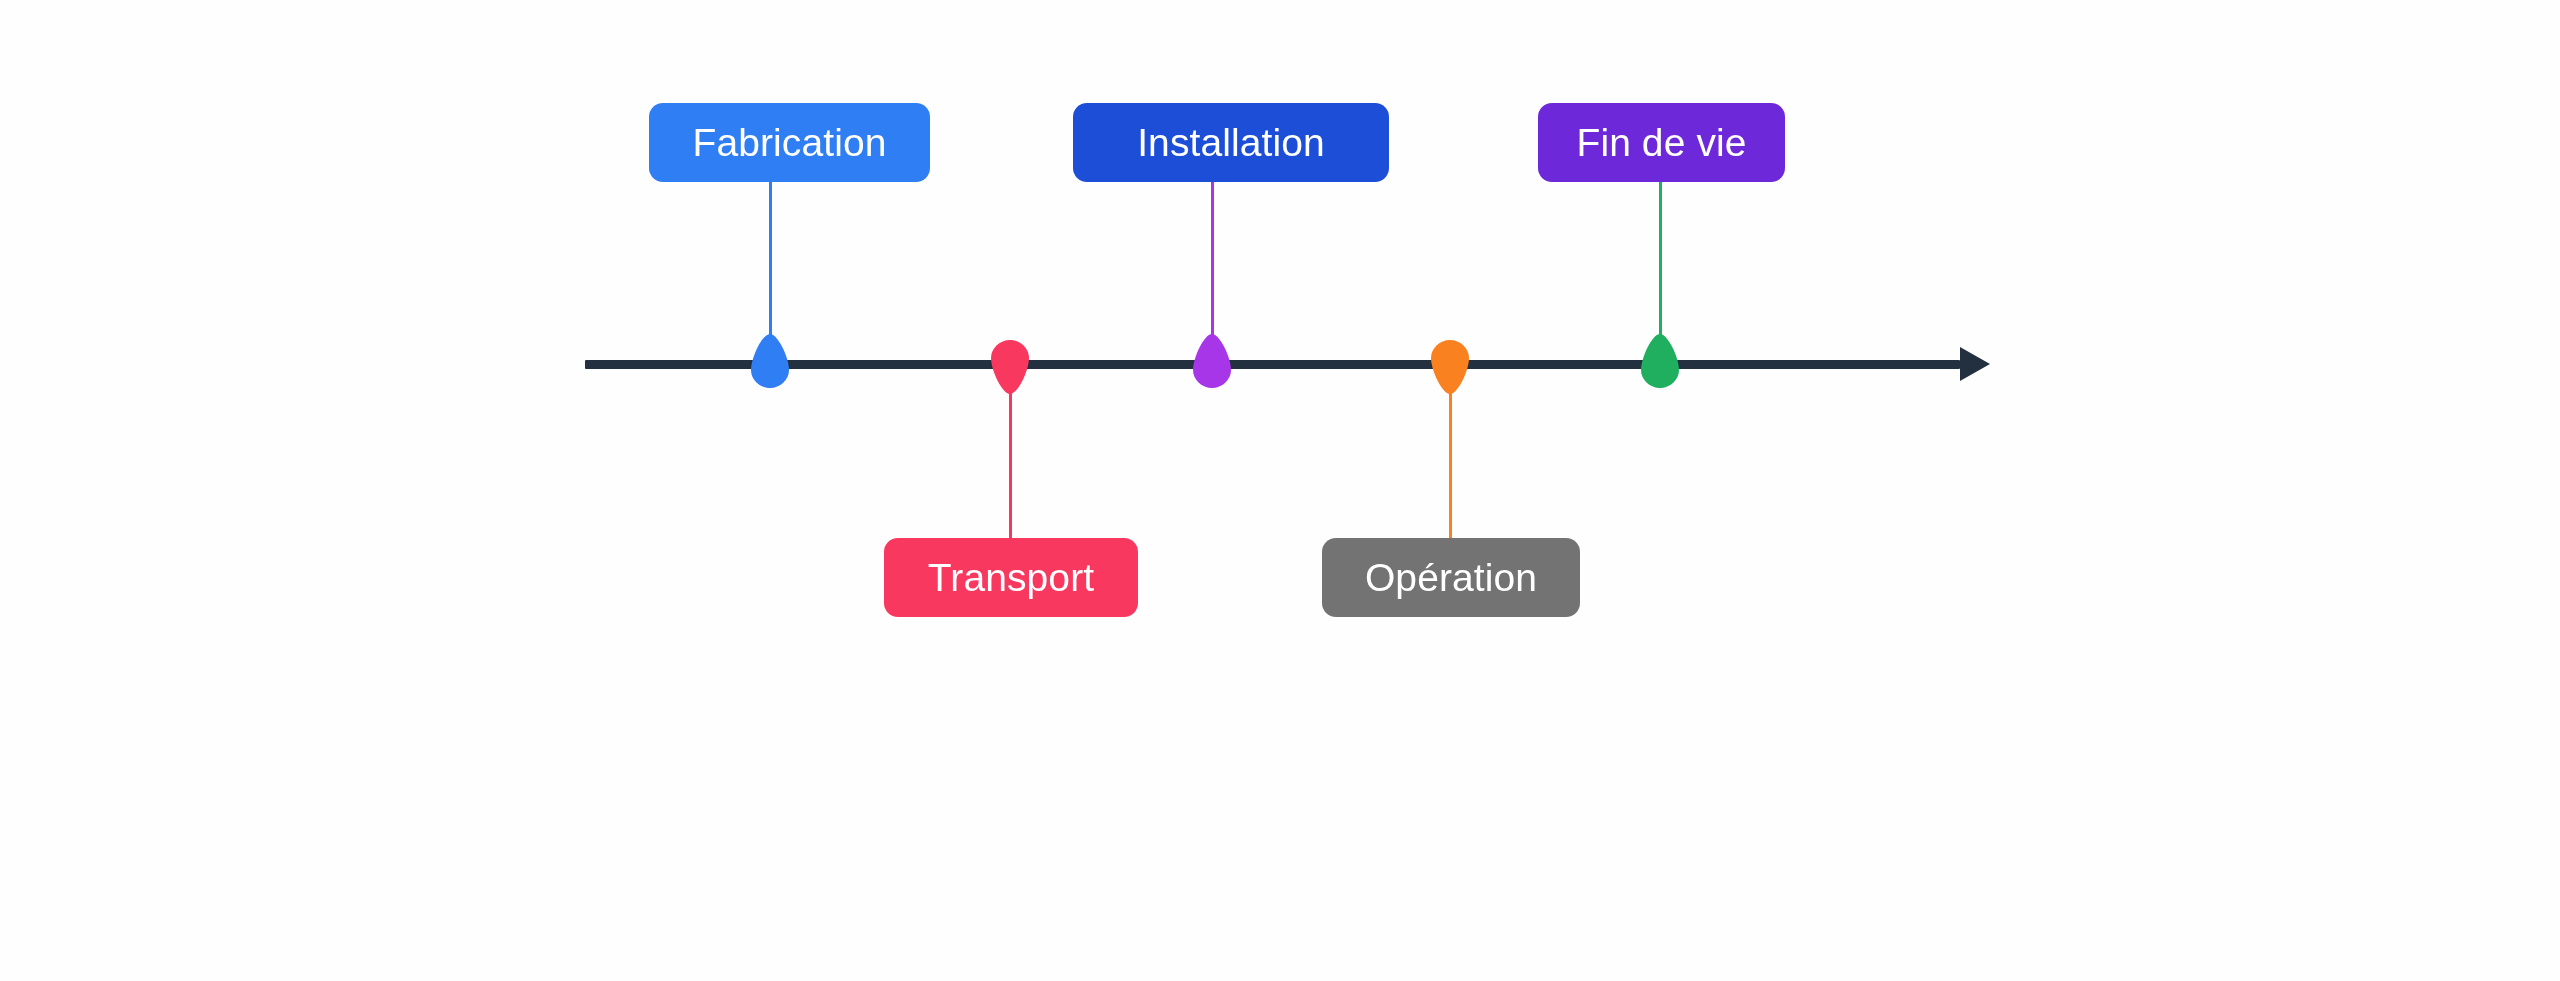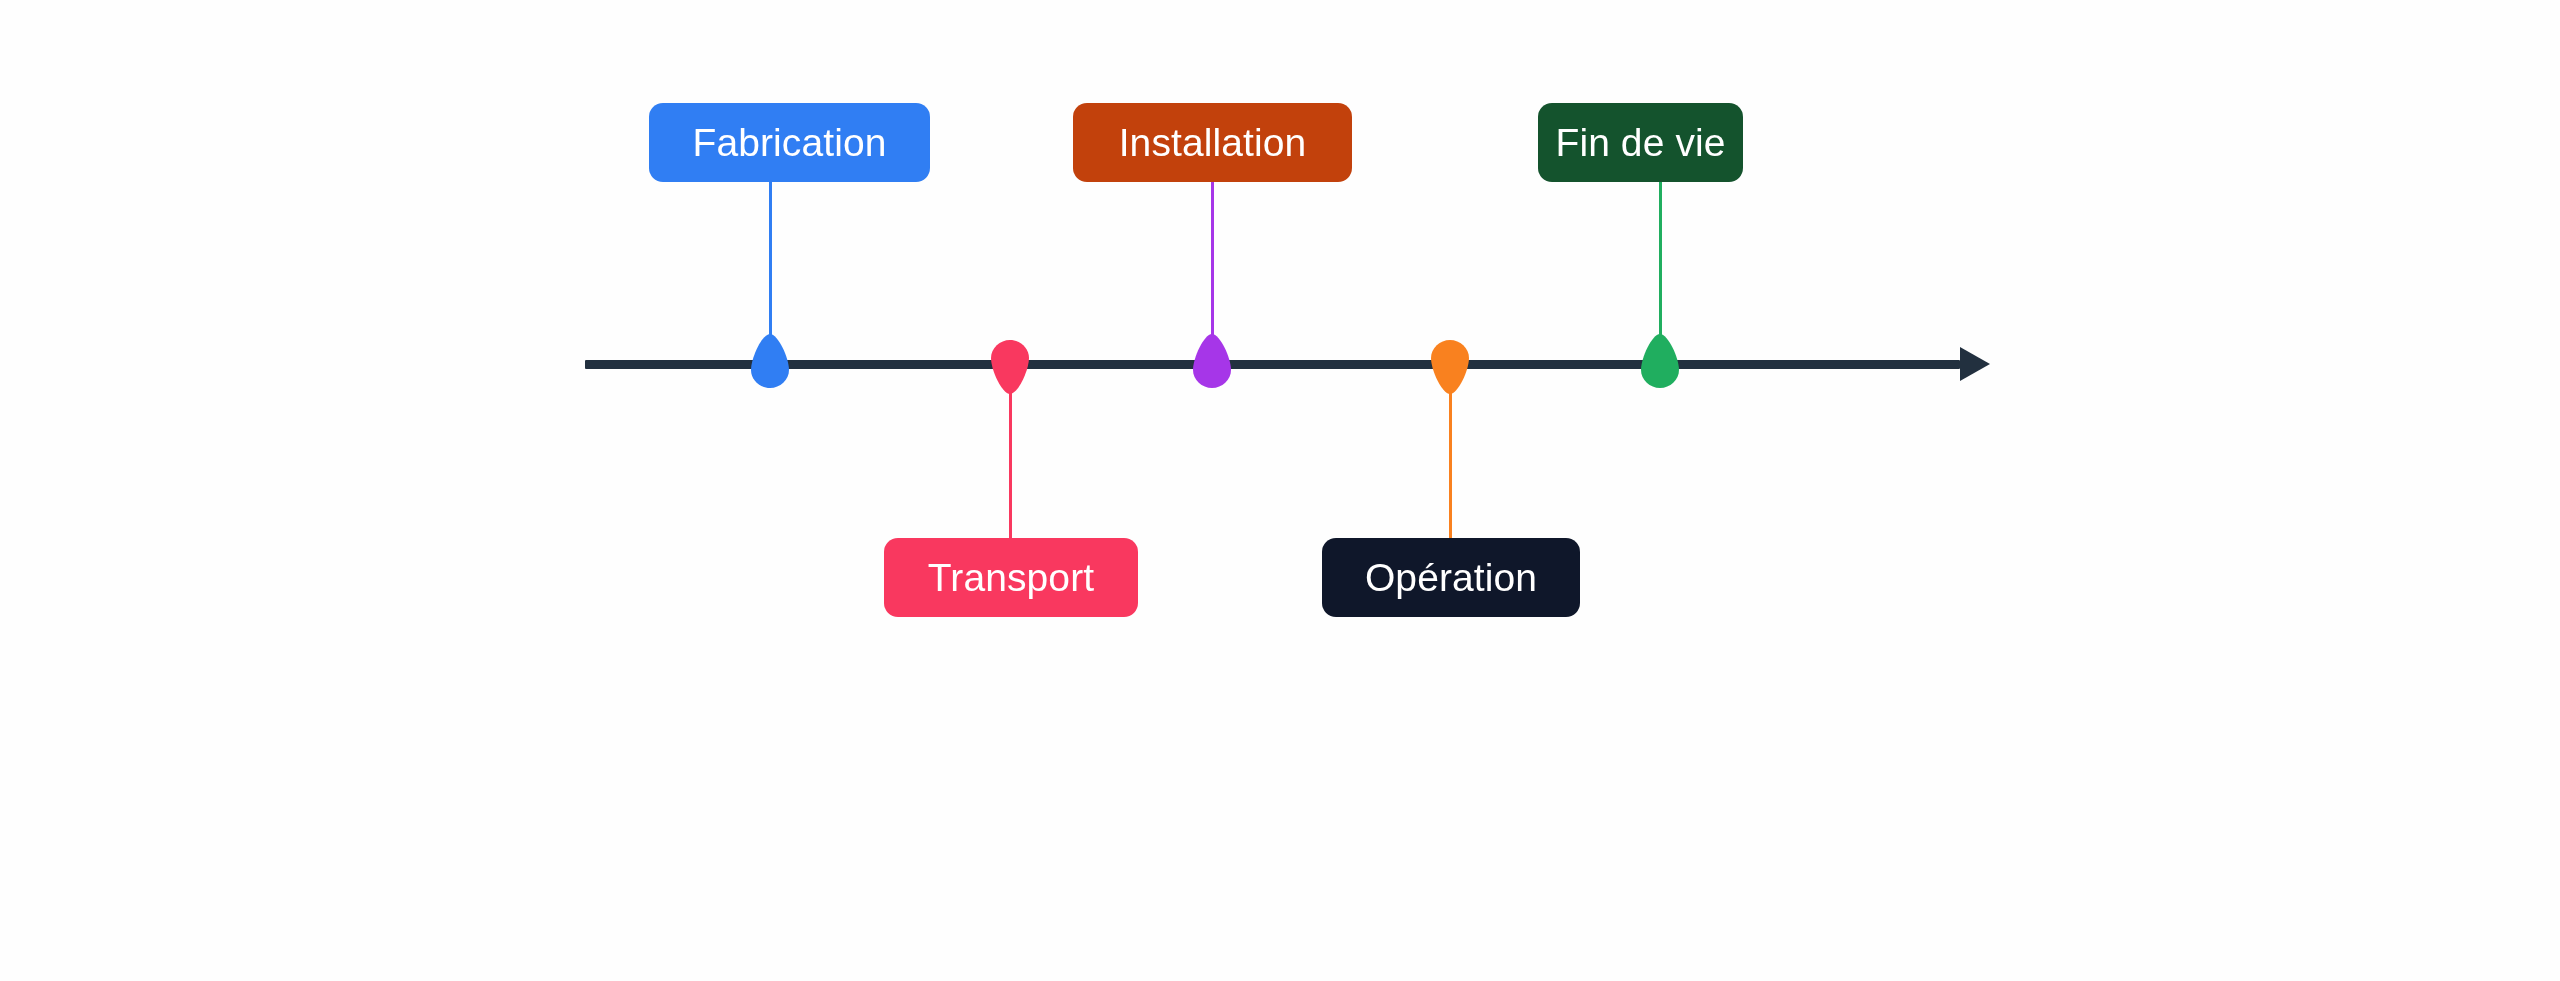--- a/index.html
+++ b/index.html
@@ -110,37 +110,37 @@
       </div>
       <div class="chip" style="left: 884px; top: 538px; width: 254px; background: rgb(249, 56, 95);">
         <span>Transport</span>
       </div>
       <div class="stem" style="left: 1211px; top: 182px; height: 175px; background: rgb(166, 54, 232);"></div>
       <div class="marker" style="left: 1193px; top: 334px;">
         <svg viewBox="0 0 38 54" xmlns="http://www.w3.org/2000/svg">
           <path d="M19 0 C27 0 38 24 38 36 C38 46 29 54 19 54 C9 54 0 46 0 36 C0 24 11 0 19 0 Z" fill="#a636e8"></path>
         </svg>
       </div>
-      <div class="chip" style="left: 1073px; top: 103px; width: 279px; background: #c2410c;">
+      <div class="chip" style="left: 1073px; top: 103px; width: 316px; background: #1d4ed8;">
         <span>Installation</span>
       </div>
       <div class="stem" style="left: 1449px; top: 382px; height: 158px; background: rgb(249, 129, 31);"></div>
       <div class="marker" style="left: 1431px; top: 340px;">
         <svg viewBox="0 0 38 54" xmlns="http://www.w3.org/2000/svg">
           <path d="M19 54 C27 54 38 30 38 18 C38 8 29 0 19 0 C9 0 0 8 0 18 C0 30 11 54 19 54 Z" fill="#f9811f"></path>
         </svg>
       </div>
-      <div class="chip" style="left: 1322px; top: 538px; width: 258px; background: #0f172a;">
+      <div class="chip" style="left: 1322px; top: 538px; width: 258px; background: #737373;">
         <span>Opération</span>
       </div>
       <div class="stem" style="left: 1659px; top: 182px; height: 175px; background: rgb(32, 174, 95);"></div>
       <div class="marker" style="left: 1641px; top: 334px;">
         <svg viewBox="0 0 38 54" xmlns="http://www.w3.org/2000/svg">
           <path d="M19 0 C27 0 38 24 38 36 C38 46 29 54 19 54 C9 54 0 46 0 36 C0 24 11 0 19 0 Z" fill="#20ae5f"></path>
         </svg>
       </div>
-      <div class="chip" style="left: 1538px; top: 103px; width: 205px; background: #14532d;">
+      <div class="chip" style="left: 1538px; top: 103px; width: 247px; background: #6d28d9;">
         <span>Fin de vie</span>
       </div>
     </div>
 
 
 </div>
 
 </body></html>

